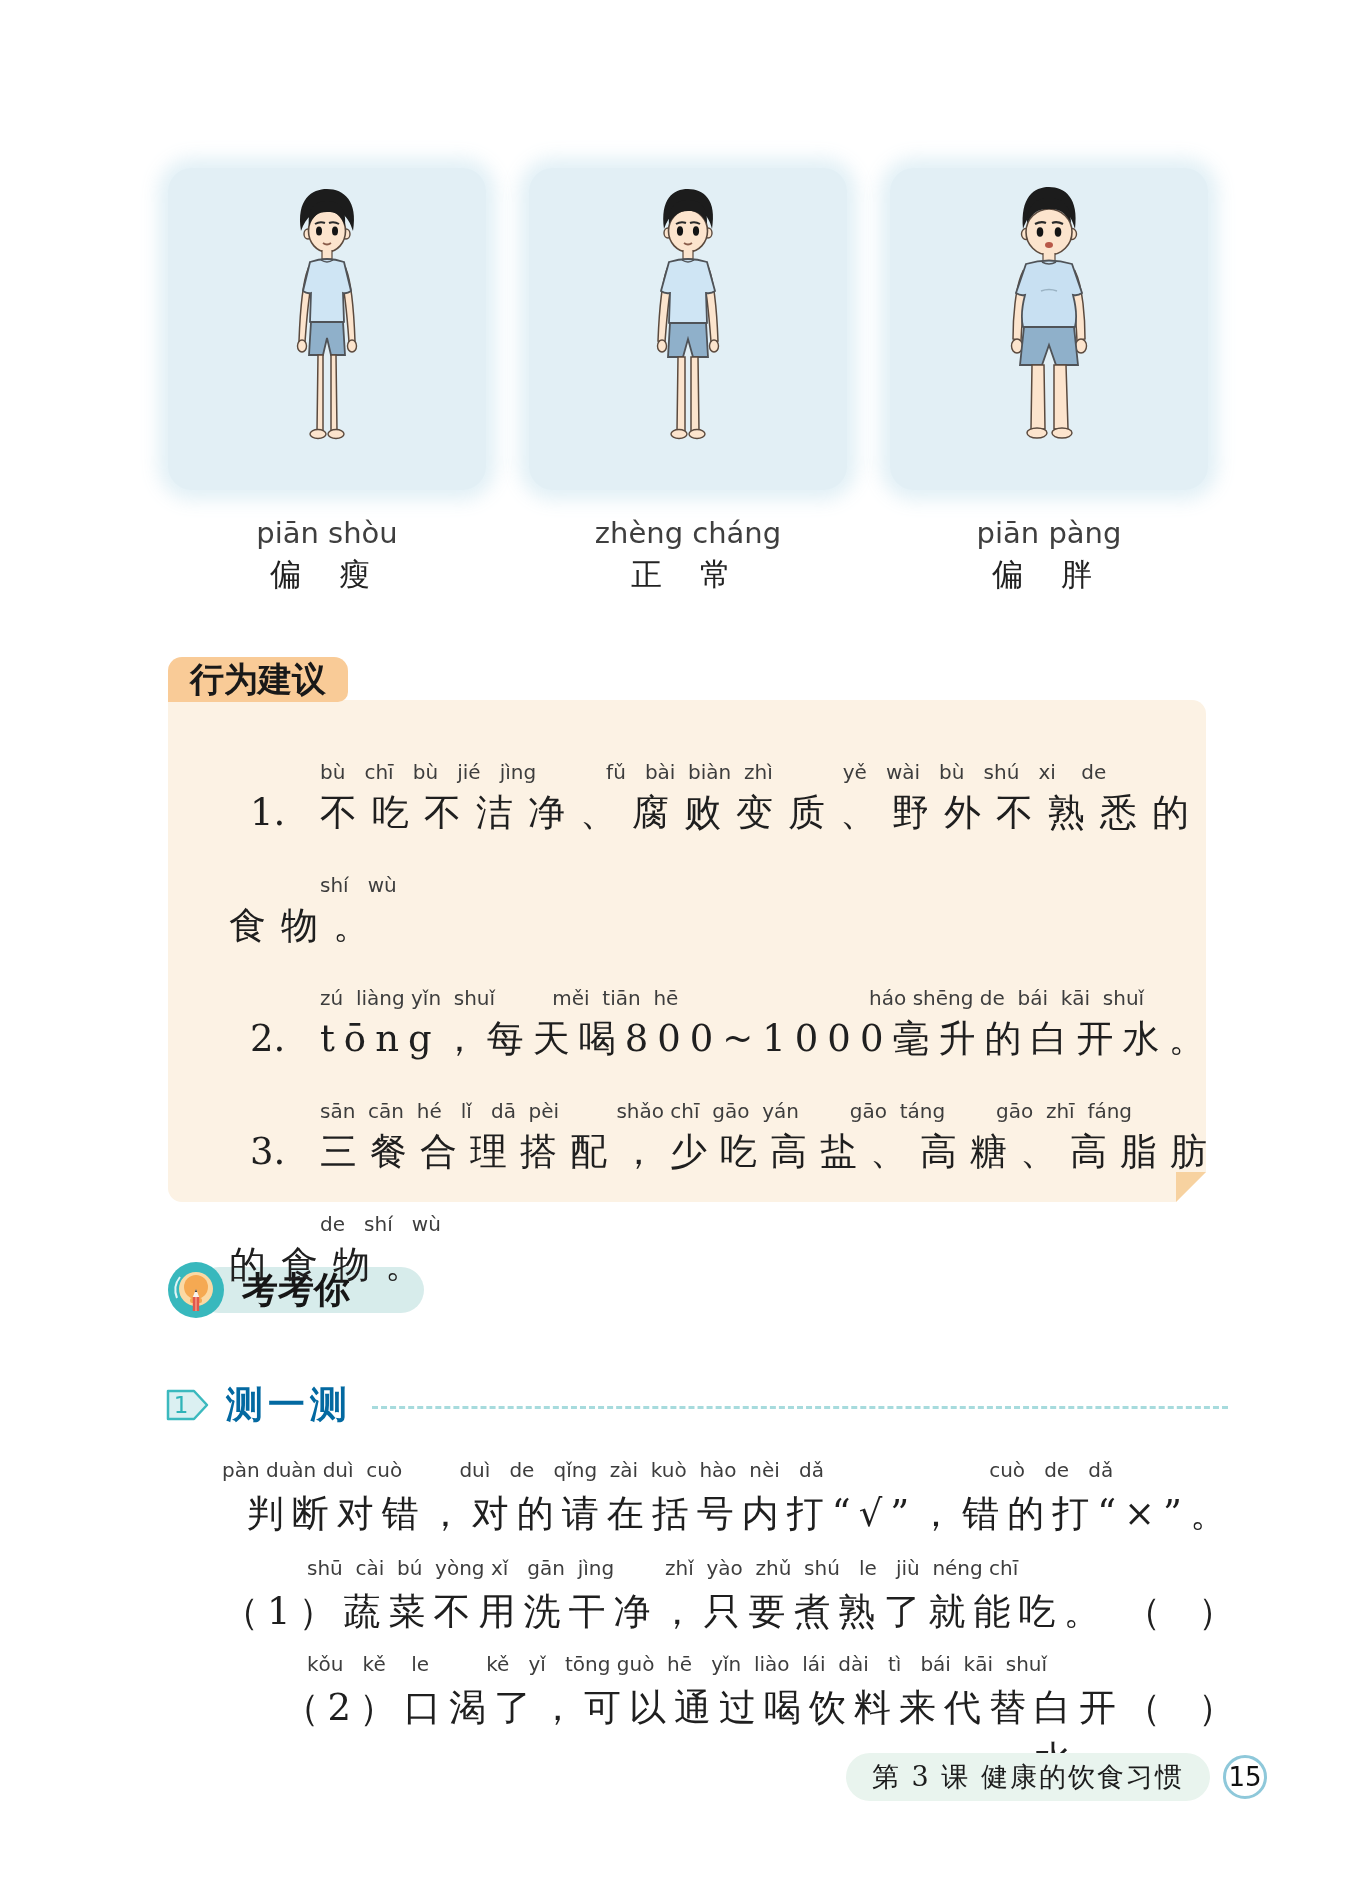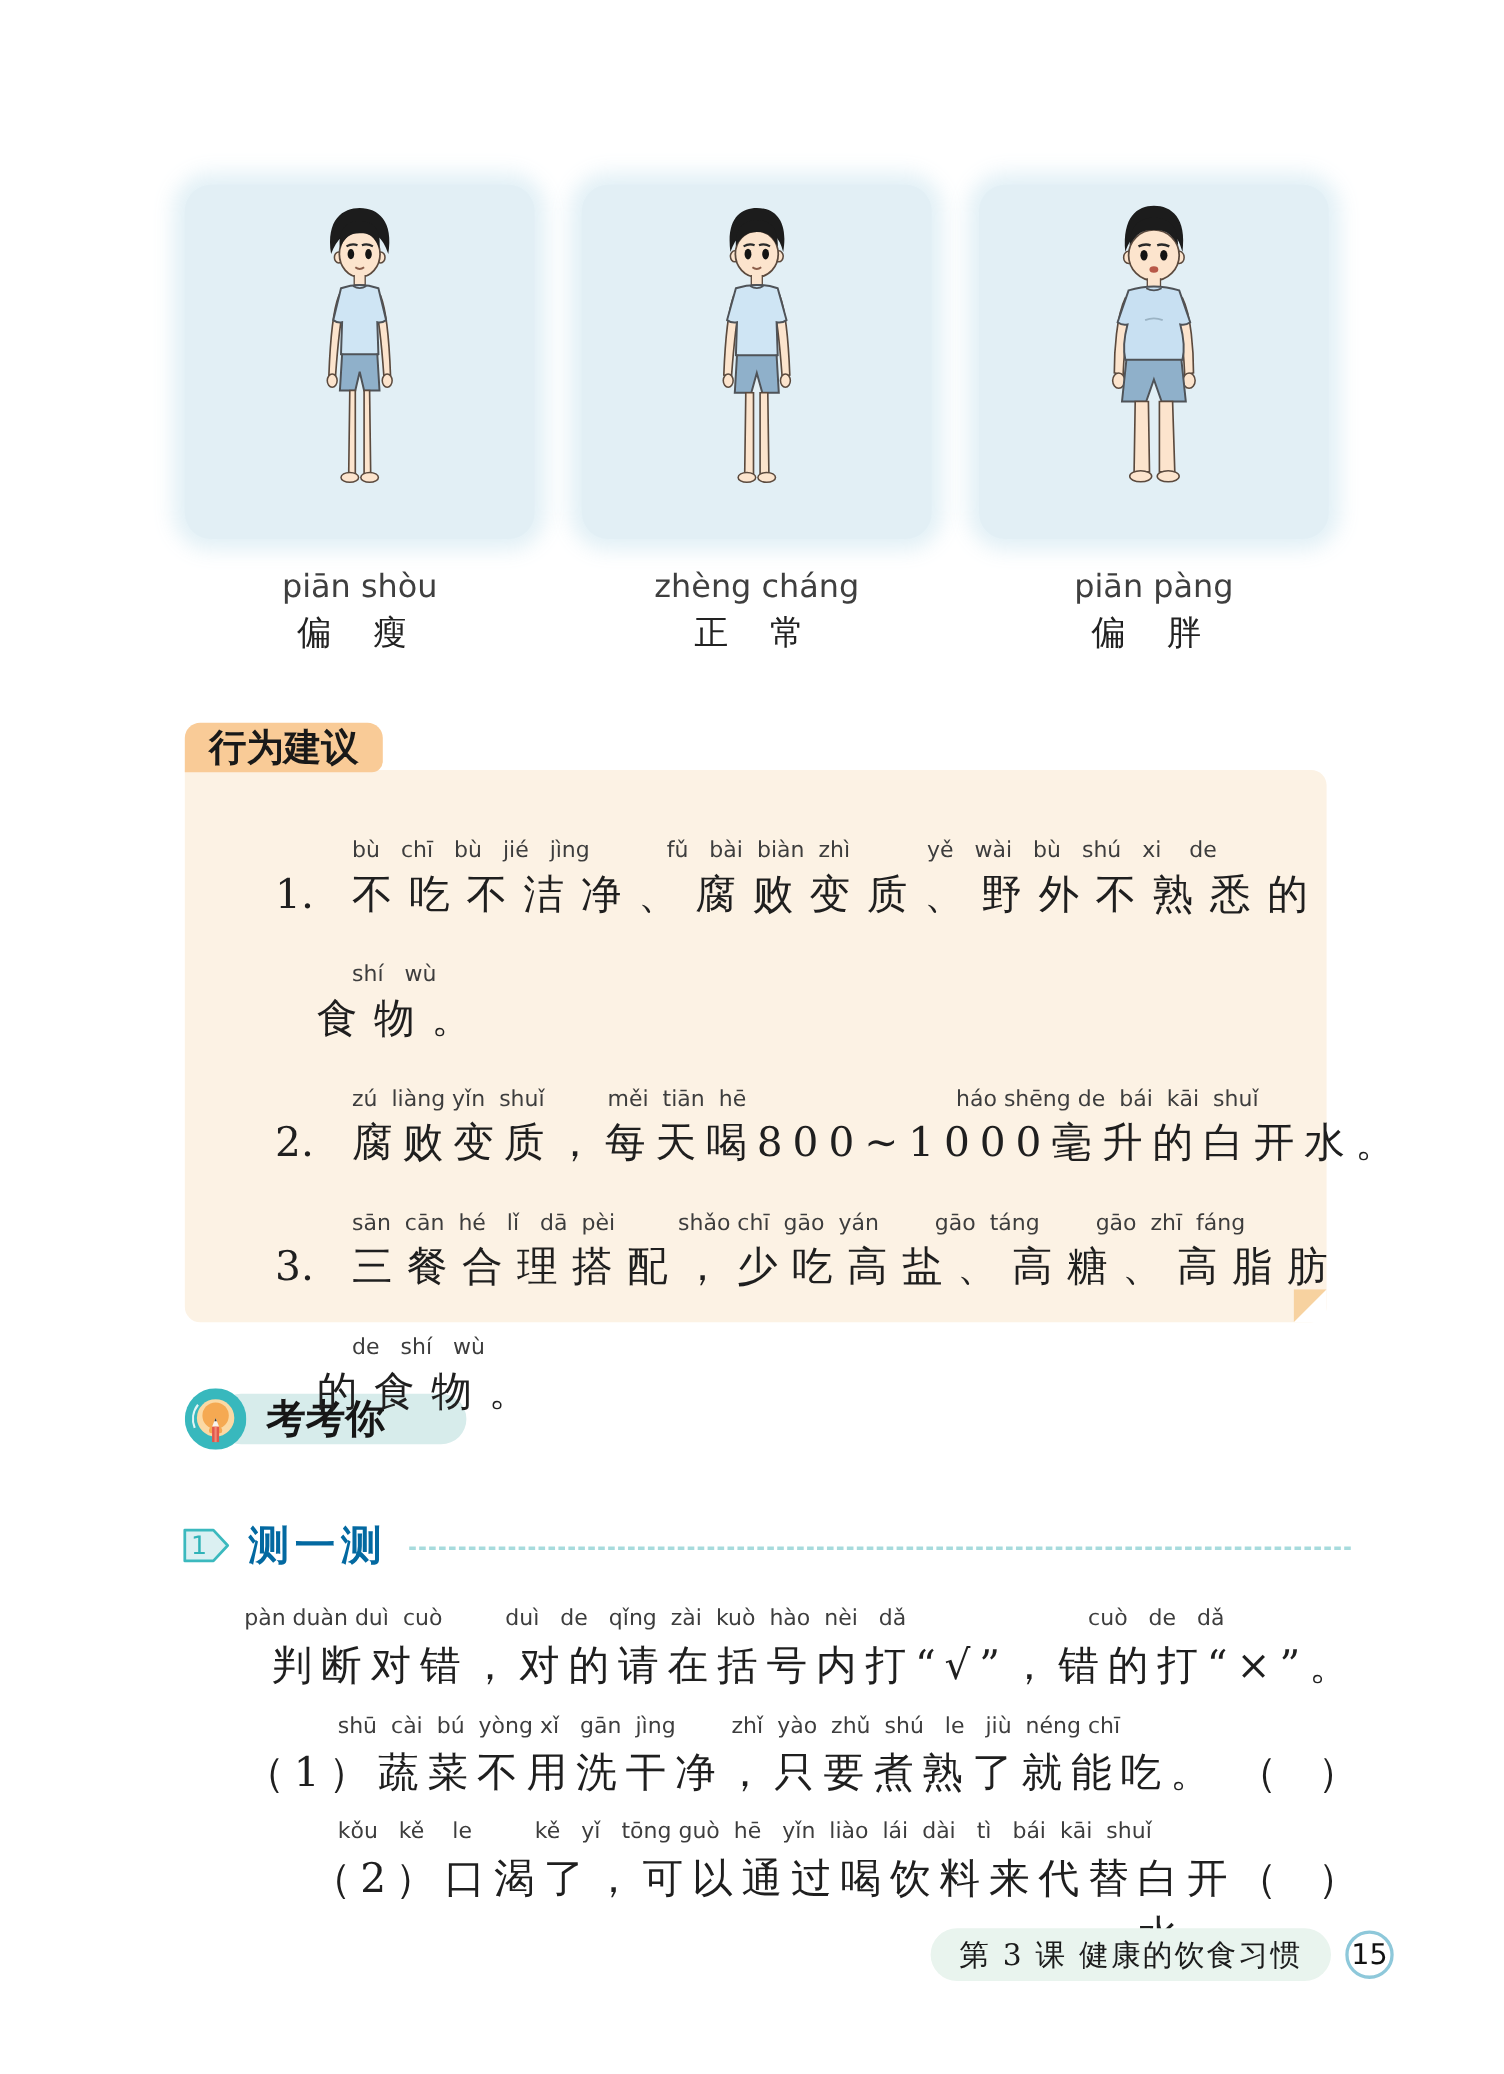--- a/index.html
+++ b/index.html
@@ -32,21 +32,21 @@
   }
   .sg-fold { position:absolute; right:0; bottom:0; width:30px; height:30px; }
   .sg-line { margin-bottom:2px; }
   .sg-py {
     margin-left:152px; font-family:"DejaVu Sans", sans-serif; font-size:20px;
     color:#3d3d3d; line-height:25px; white-space:pre;margin-top:26px;
   }
   .sg-row { padding-left:82px; line-height:55px; margin-bottom:9px; white-space:nowrap; }
   .sg-num { display:inline-block; width:70px; font-size:37px; }
   .sg-text { font-size:37px;margin-top:40px; }
-  .cont .sg-row { padding-left:120px; }
+  .cont .sg-row { padding-left:61px; }
   .ls-a { letter-spacing:15px; }
   .ls-b { letter-spacing:9px; }
   .ls-c { letter-spacing:13px; }
   
   .kk-wrap { position:absolute; left:168px; top:1262px; height:56px; }
   .kk-pill {
     position:absolute; left:28px; top:5px; height:46px; width:182px;
     background:#d7eceb; border-radius:24px;
     display:flex; align-items:center; padding-left:46px; box-sizing:content-box;
     font-family:"DejaVu Sans", sans-serif; font-weight:bold; font-size:36px; color:#161616;
@@ -200,21 +200,21 @@
       <div class="sg-line cont">
         <div class="sg-py">shí   wù</div>
         <div class="sg-row"><span class="sg-text ls-a">食物。</span></div>
       </div>
     </div>
 
     <div class="sg-item">
       <div class="sg-line">
         <div class="sg-py">zú  liàng yǐn  shuǐ         měi  tiān  hē                              háo shēng de  bái  kāi  shuǐ</div>
         <div class="sg-row">
-          <span class="sg-num">2.</span><span class="sg-text ls-b">腐败变质，每天喝800~1000毫升的白开水。</span>
+          <span class="sg-num">2.</span><span class="sg-text ls-b">tōng，每天喝800~1000毫升的白开水。</span>
         </div>
       </div>
     </div>
 
     <div class="sg-item">
       <div class="sg-line">
         <div class="sg-py">sān  cān  hé   lǐ   dā  pèi         shǎo chī  gāo  yán        gāo  táng        gāo  zhī  fáng</div>
         <div class="sg-row">
           <span class="sg-num">3.</span><span class="sg-text ls-c">三餐合理搭配，少吃高盐、高糖、高脂肪</span>
         </div>

